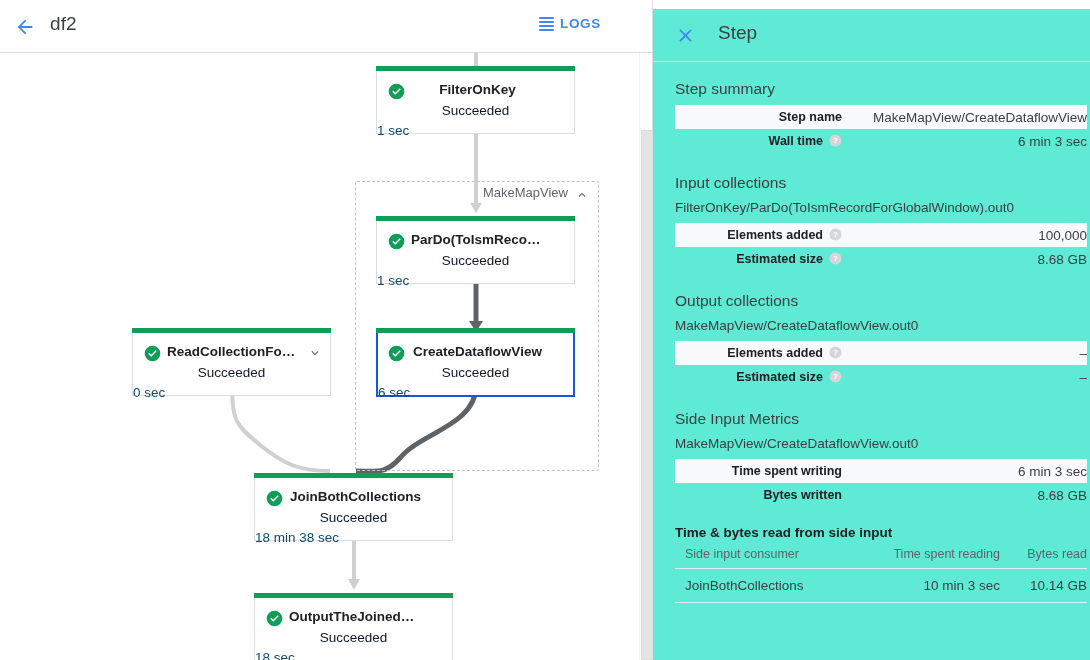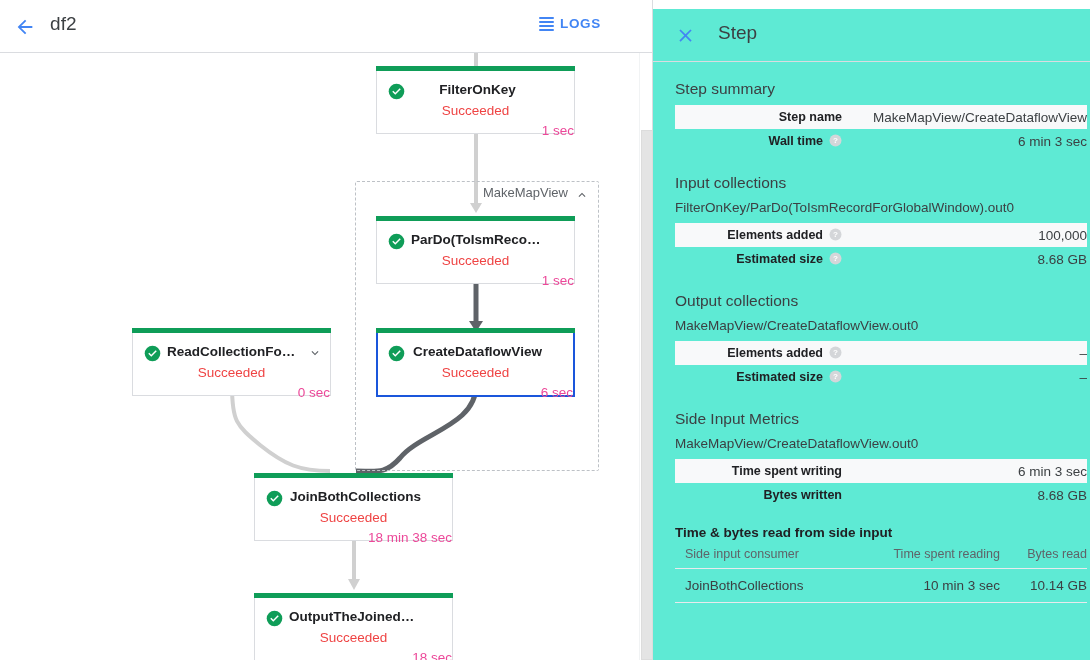--- a/index.html
+++ b/index.html
@@ -101,25 +101,25 @@
     width: 17px; height: 17px;
   }
   .node.selected .check { left: 10px; }
   .node-title {
     text-align: center; font-size: 13.5px; font-weight: 700;
     color: #202124; margin-top: 10px; padding: 0 30px 0 34px;
     white-space: nowrap; overflow: hidden; text-overflow: ellipsis;
     line-height: 18px;
   }
   .node-status {
-    text-align: center; font-size: 13.5px; color: #ef4444;
+    text-align: center; font-size: 13.5px; color: #0f172a;
     margin-top: 3px; line-height: 18px;
   }
   .node-time {
-    text-align: right; font-size: 13.5px; color: #ec4899;
+    text-align: left; font-size: 13.5px; color: #0c4a6e;
     margin-top: 2px; line-height: 18px;
   }
   .node-chevron {
     position: absolute; right: 8px; top: 13px;
     width: 14px; height: 14px; cursor: pointer;
   }
 
   
   #graph-scrollbar-track {
     position: absolute; right: 0px; top: 53px;

